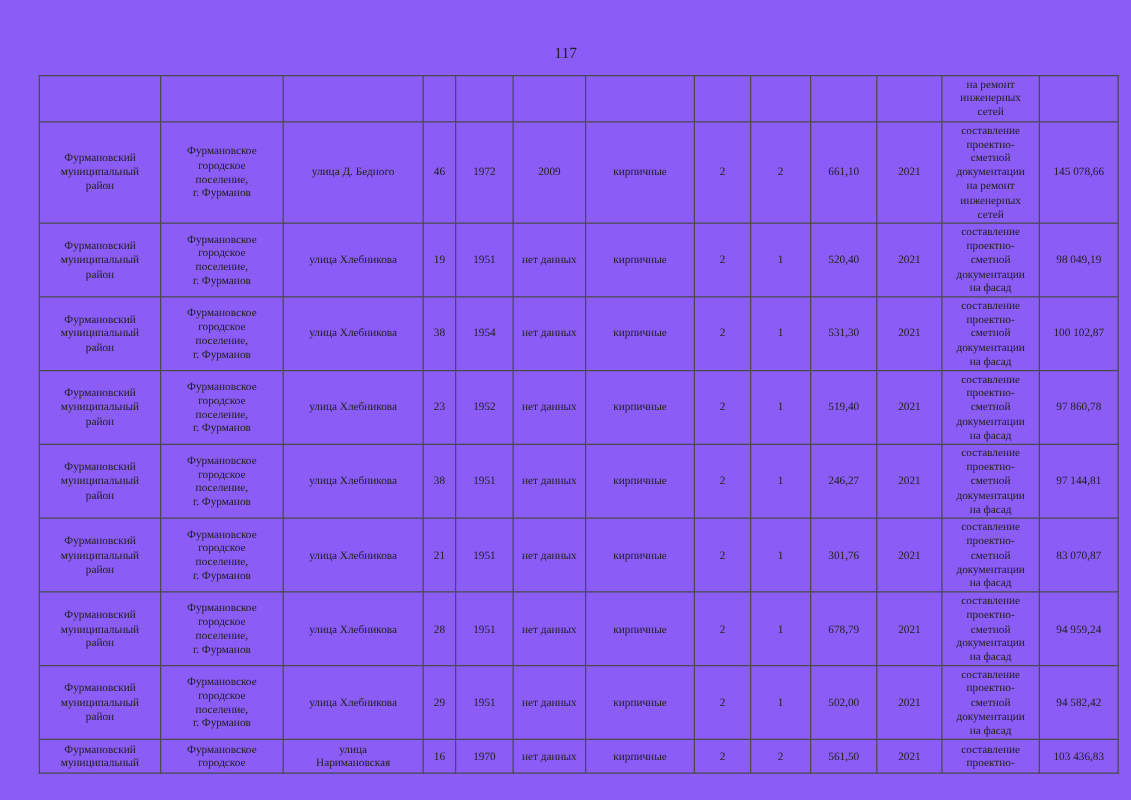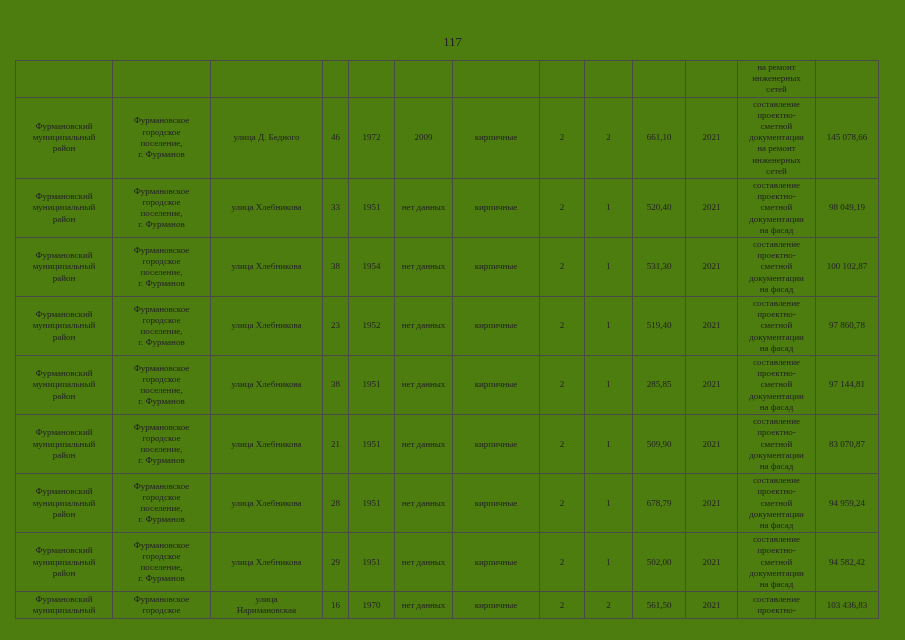--- a/index.html
+++ b/index.html
@@ -4,37 +4,37 @@
 <style>
   html, body {
     margin: 0;
     padding: 0;
     background: #fff;
   }
   .page {
     position: relative;
     width: 905px;
     height: 640px;
-    background: #4d7c0f;
+    background: #8b5cf6;
     overflow: hidden;
     font-family: "Liberation Serif", "DejaVu Serif", serif;
     color: #222222;
   }
   .page-number {
     position: absolute;
     top: 35px;
     left: 0;
     width: 100%;
     text-align: center;
     font-size: 12.5px;
     color: #222222;
   }
   table.doc-table {
     position: absolute;
-    left: 15px;
+    left: 31px;
     top: 60px;
     width: 863px;
     border-collapse: collapse;
     table-layout: fixed;
   }
   table.doc-table td {
     border: 1px solid #4a4a4a;
     font-family: "Liberation Serif", "DejaVu Serif", serif;
     font-size: 9px;
     line-height: 11.2px;
@@ -119,21 +119,21 @@
         </tr>
         <tr class="row-data">
           <td>Фурмановский
 муниципальный
 район</td>
           <td>Фурмановское
 городское
 поселение,
 г. Фурманов</td>
           <td>улица Хлебникова</td>
-          <td>33</td>
+          <td>19</td>
           <td>1951</td>
           <td>нет данных</td>
           <td>кирпичные</td>
           <td>2</td>
           <td>1</td>
           <td>520,40</td>
           <td>2021</td>
           <td>составление
 проектно-
 сметной
@@ -197,21 +197,21 @@
 городское
 поселение,
 г. Фурманов</td>
           <td>улица Хлебникова</td>
           <td>38</td>
           <td>1951</td>
           <td>нет данных</td>
           <td>кирпичные</td>
           <td>2</td>
           <td>1</td>
-          <td>285,85</td>
+          <td>246,27</td>
           <td>2021</td>
           <td>составление
 проектно-
 сметной
 документации
 на фасад</td>
           <td>97 144,81</td>
         </tr>
         <tr class="row-data">
           <td>Фурмановский
@@ -221,21 +221,21 @@
 городское
 поселение,
 г. Фурманов</td>
           <td>улица Хлебникова</td>
           <td>21</td>
           <td>1951</td>
           <td>нет данных</td>
           <td>кирпичные</td>
           <td>2</td>
           <td>1</td>
-          <td>509,90</td>
+          <td>301,76</td>
           <td>2021</td>
           <td>составление
 проектно-
 сметной
 документации
 на фасад</td>
           <td>83 070,87</td>
         </tr>
         <tr class="row-data">
           <td>Фурмановский

